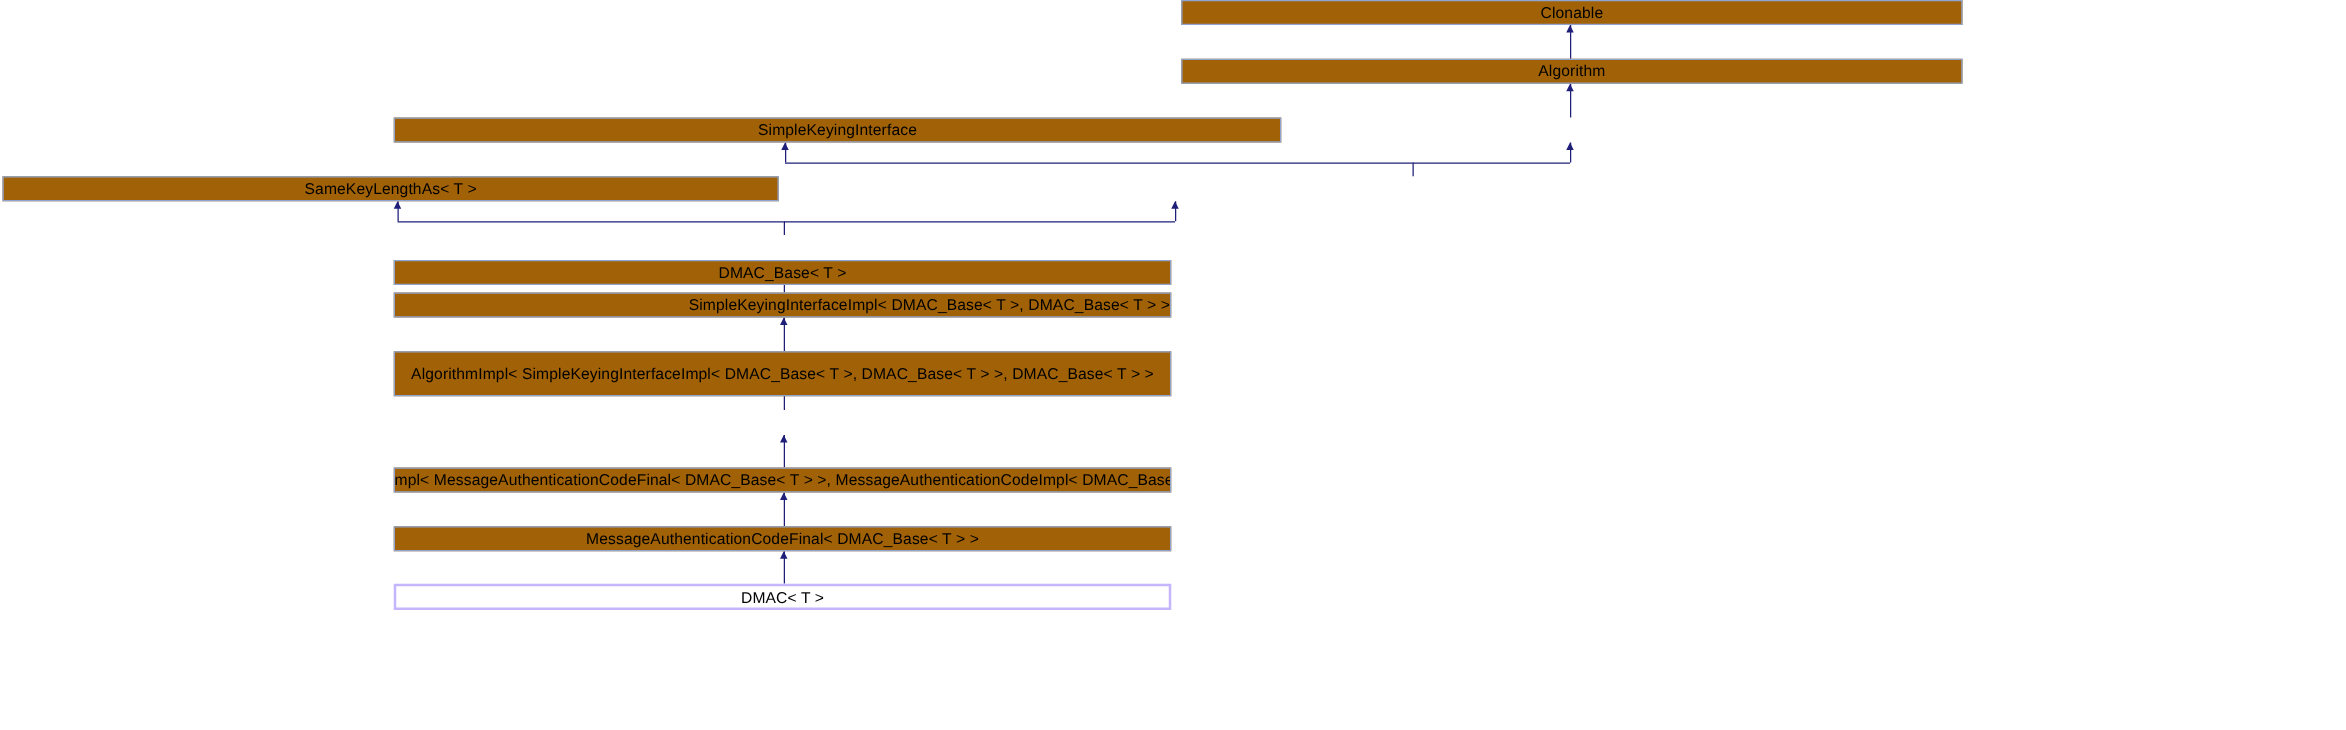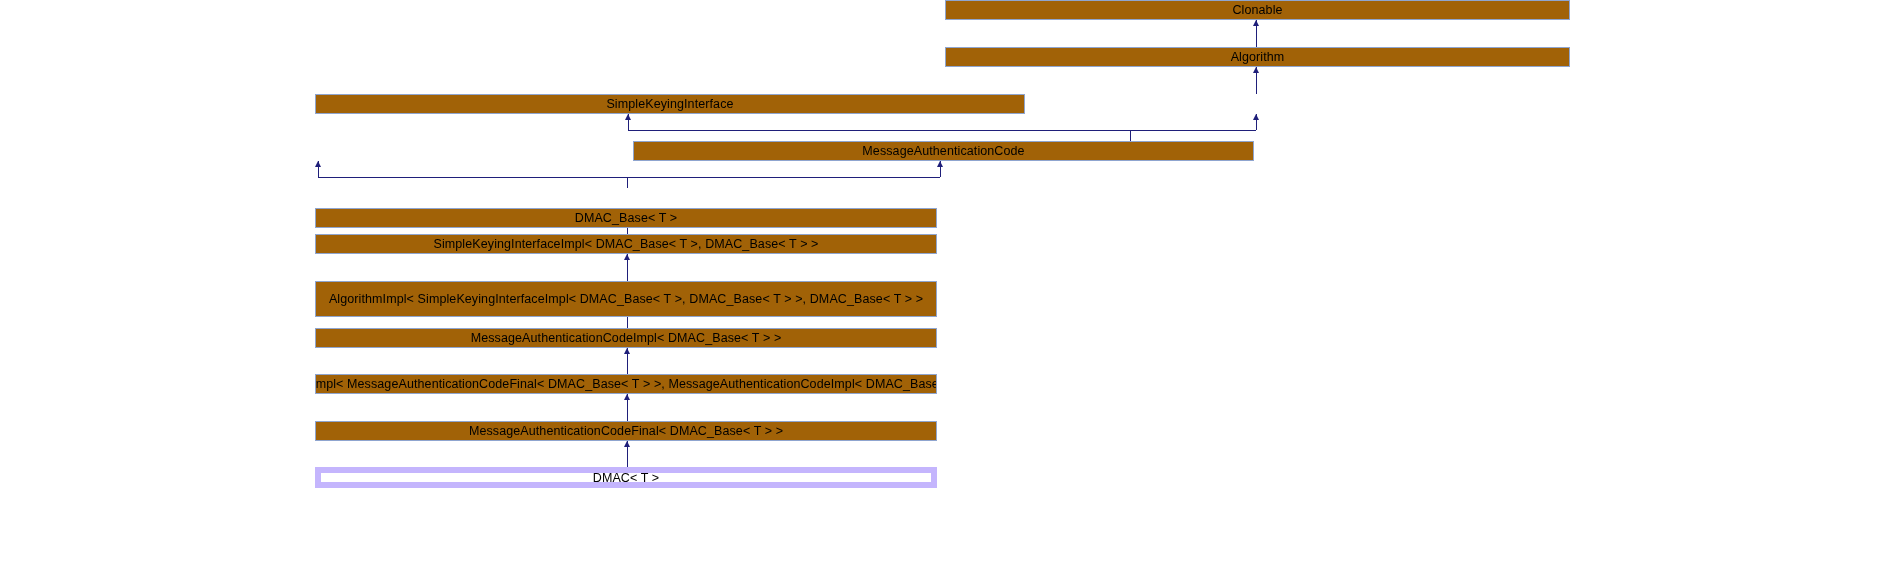--- a/index.html
+++ b/index.html
@@ -3,21 +3,21 @@
 <meta charset="utf-8">
 <style>
   html,body{margin:0;padding:0;background:#ffffff;}
   body{width:1877px;height:584px;position:relative;overflow:hidden;
        font-family:"Liberation Sans","DejaVu Sans",sans-serif;}
   #diagram{position:absolute;left:0;top:0;width:1877px;height:584px;}
   .node{position:absolute;box-sizing:border-box;background:#a16207;
         border:1px solid #8fa5cf;display:flex;align-items:center;
         justify-content:center;font-size:12.5px;color:#000000;
         letter-spacing:.1px;white-space:nowrap;overflow:hidden;}
-  .node.current{border:6px solid #c4b5fd;background:#ffffff;}
+  .node.current{border:2px solid #c4b5fd;background:#ffffff;}
   .edge{position:absolute;background:#1f1f7a;}
   .edge.v{width:1px;}
   .edge.h{height:1px;}
   .arrow{position:absolute;width:0;height:0;
          border-left:3.5px solid transparent;border-right:3.5px solid transparent;
          border-bottom:6px solid #1f1f7a;}
 </style>
 </head>
 <body>
 
@@ -54,34 +54,31 @@
     <div class="arrow" style="left: 624px; top: 441px;"></div>
     <div class="node" style="left: 945px; top: 0px; width: 625px; height: 20px;">
       <span>Clonable</span>
     </div>
     <div class="node" style="left: 945px; top: 47px; width: 625px; height: 20px;">
       <span>Algorithm</span>
     </div>
     <div class="node" style="left: 315px; top: 94px; width: 710px; height: 20px;">
       <span>SimpleKeyingInterface</span>
     </div>
-    <div class="node" style="left: 633px; top: 141px; width: 621px; height: 20px;">
-      <span>MessageAuthenticationCode</span>
+    <div class="node" style="left: 2px; top: 141px; width: 621px; height: 20px;">
+      <span>SameKeyLengthAs&lt; T &gt;</span>
     </div>
     <div class="node" style="left: 315px; top: 188px; width: 622px; height: 20px; margin-top: 20px;">
       <span>DMAC_Base&lt; T &gt;</span>
     </div>
-    <div class="node" style="left: 315px; top: 234px; width: 622px; height: 20px;">
+    <div class="node" style="left: 315px; top: 234px; width: 622px; height: 20px; justify-content: flex-end;">
       <span>SimpleKeyingInterfaceImpl&lt; DMAC_Base&lt; T &gt;, DMAC_Base&lt; T &gt; &gt;</span>
     </div>
     <div class="node" style="left: 315px; top: 281px; width: 622px; height: 36px;">
       <span>AlgorithmImpl&lt; SimpleKeyingInterfaceImpl&lt; DMAC_Base&lt; T &gt;, DMAC_Base&lt; T &gt; &gt;, DMAC_Base&lt; T &gt; &gt;</span>
-    </div>
-    <div class="node" style="left: 315px; top: 328px; width: 622px; height: 20px;">
-      <span>MessageAuthenticationCodeImpl&lt; DMAC_Base&lt; T &gt; &gt;</span>
     </div>
     <div class="node" style="left: 315px; top: 374px; width: 622px; height: 20px;">
       <span>ClonableImpl&lt; MessageAuthenticationCodeFinal&lt; DMAC_Base&lt; T &gt; &gt;, MessageAuthenticationCodeImpl&lt; DMAC_Base&lt; T &gt; &gt; &gt;</span>
     </div>
     <div class="node" style="left: 315px; top: 421px; width: 622px; height: 20px;">
       <span>MessageAuthenticationCodeFinal&lt; DMAC_Base&lt; T &gt; &gt;</span>
     </div>
     <div class="node current" style="left: 315px; top: 467px; width: 622px; height: 21px;">
       <span>DMAC&lt; T &gt;</span>
     </div>

